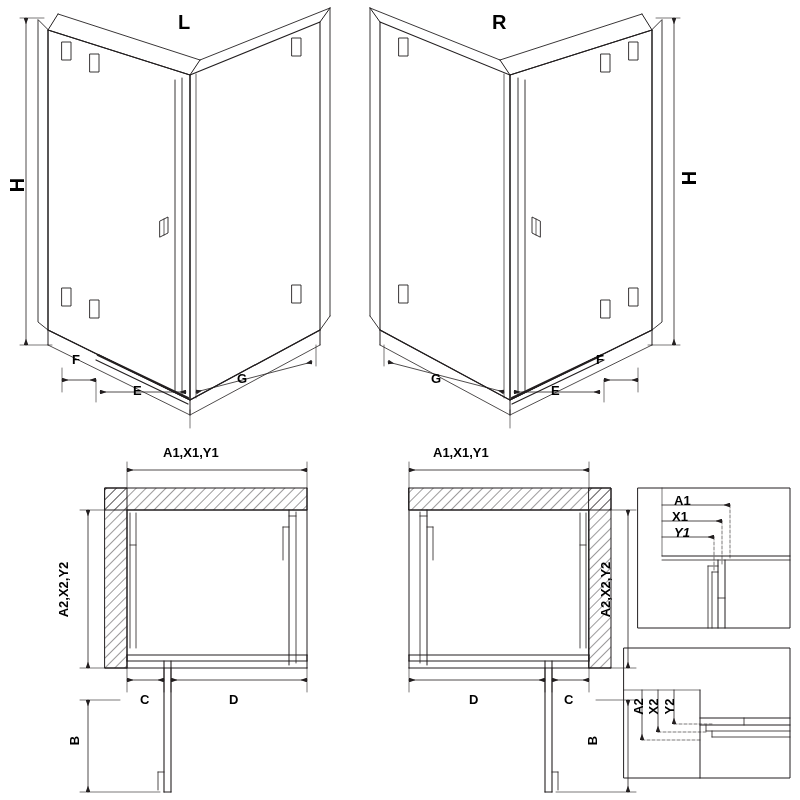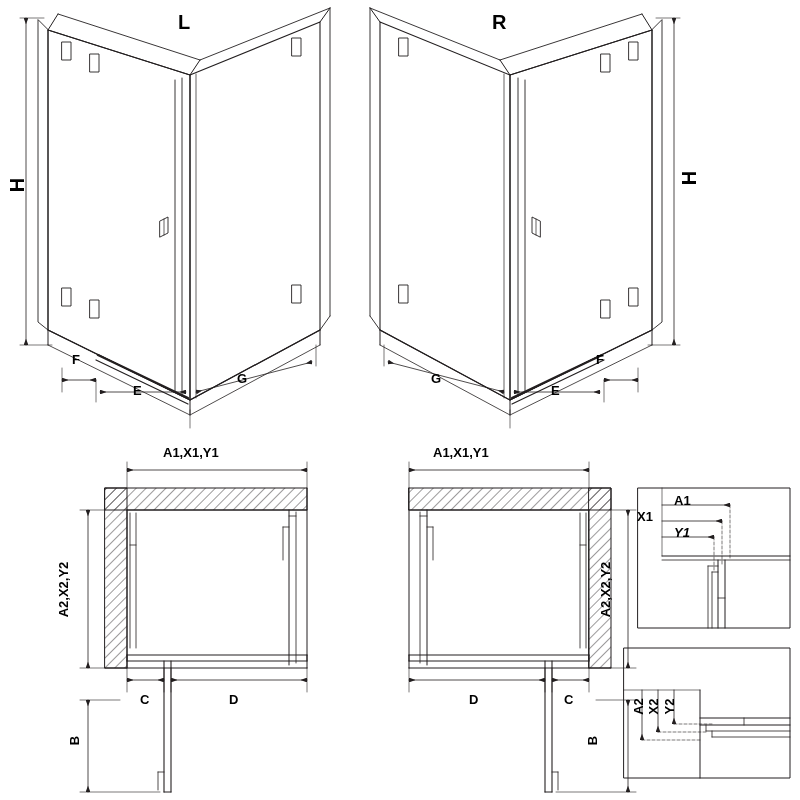--- a/index.html
+++ b/index.html
@@ -321,20 +321,20 @@
 
   <div class="lbl" style="left:140px; top:693px;">C</div>
   <div class="lbl" style="left:229px; top:693px;">D</div>
   <div class="lbl" style="left:469px; top:693px;">D</div>
   <div class="lbl" style="left:564px; top:693px;">C</div>
 
   <div class="lbl rot90" style="left:70px; top:734px;">B</div>
   <div class="lbl rot90" style="left:588px; top:734px;">B</div>
 
   <div class="lbl" style="left:674px; top:494px;">A1</div>
-  <div class="lbl" style="left:637px; top:510px;">X1</div>
+  <div class="lbl" style="left:672px; top:510px;">X1</div>
   <div class="lbl" style="left:674px; top:526px;font-style:italic;">Y1</div>
 
   <div class="lbl rot90" style="left:630px; top:700px;">A2</div>
   <div class="lbl rot90" style="left:646px; top:700px;">X2</div>
   <div class="lbl rot90" style="left:662px; top:700px;">Y2</div>
 
 </div>
 
 </body></html>

